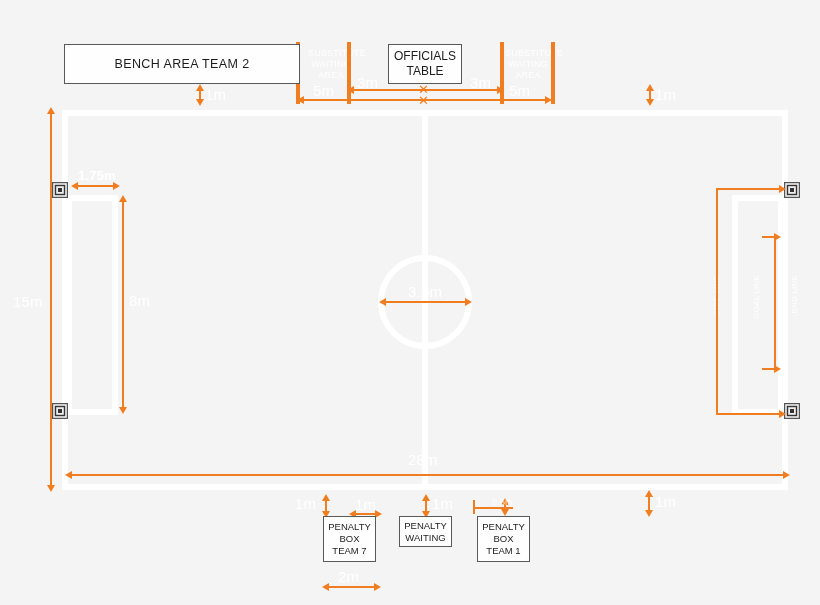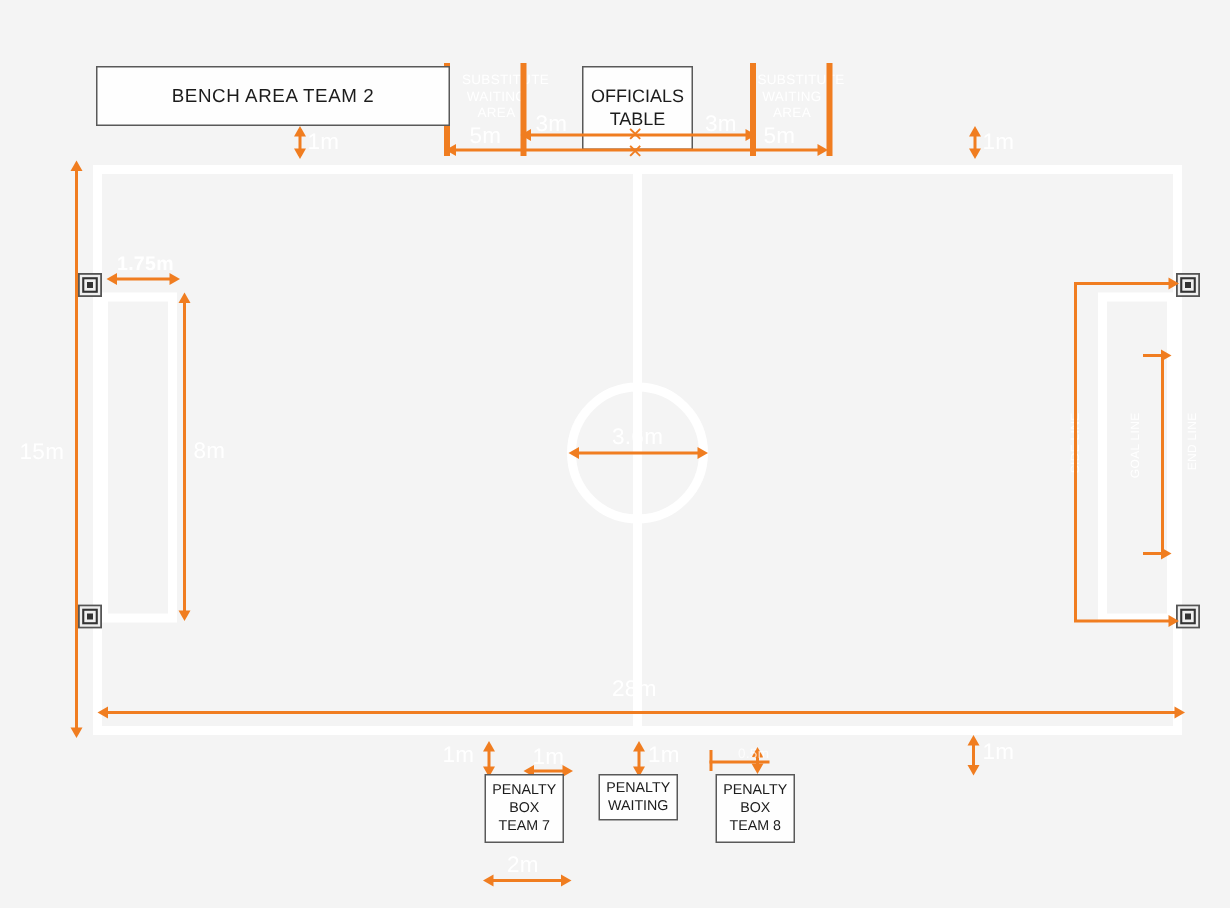--- a/index.html
+++ b/index.html
@@ -107,21 +107,21 @@
 
   <div class="post thick" style="left:296px;top:42px;height:62px;"></div>
   <div class="post thick" style="left:347px;top:42px;height:62px;"></div>
   <div class="post thick" style="left:500px;top:42px;height:62px;"></div>
   <div class="post thick" style="left:551px;top:42px;height:62px;"></div>
 
   <div class="bx bench" style="left:64px;top:44px;width:236px;height:40px;">
     <span>BENCH AREA TEAM 2</span>
   </div>
 
-  <div class="bx officials" style="left:388px;top:44px;width:74px;height:56px;flex-direction:column;">
+  <div class="bx officials" style="left:388px;top:44px;width:74px;height:40px;flex-direction:column;">
     <span>OFFICIALS</span>
     <span>TABLE</span>
   </div>
 
 
   <div class="dim v" style="left:199px;top:86px;height:18px;"></div>
   <div class="arrow u" style="left:196px;top:84px;"></div>
   <div class="arrow d" style="left:196px;top:99px;"></div>
   <div class="wlabel" style="left:205px;top:86px;">1m</div>
 
@@ -221,16 +221,16 @@
   </div>
 
   <div class="bx pbox" style="left:399px;top:516px;width:53px;height:31px;flex-direction:column;">
     <span>PENALTY</span>
     <span>WAITING</span>
   </div>
 
   <div class="bx pbox" style="left:477px;top:516px;width:53px;height:46px;flex-direction:column;">
     <span>PENALTY</span>
     <span>BOX</span>
-    <span>TEAM 8</span>
+    <span>TEAM 1</span>
   </div>
 
 </div>
 
 </body></html>

